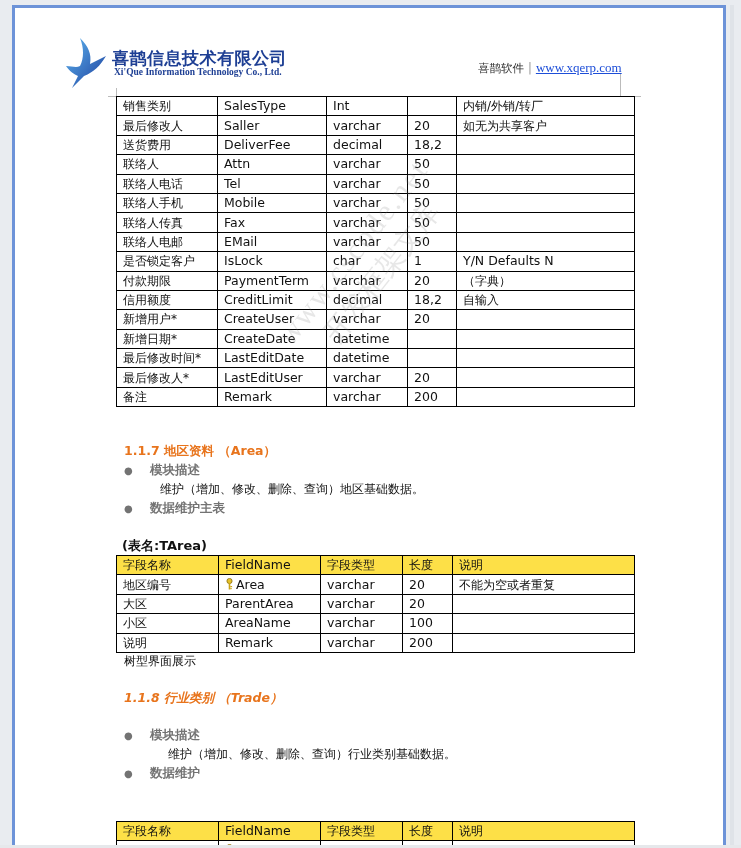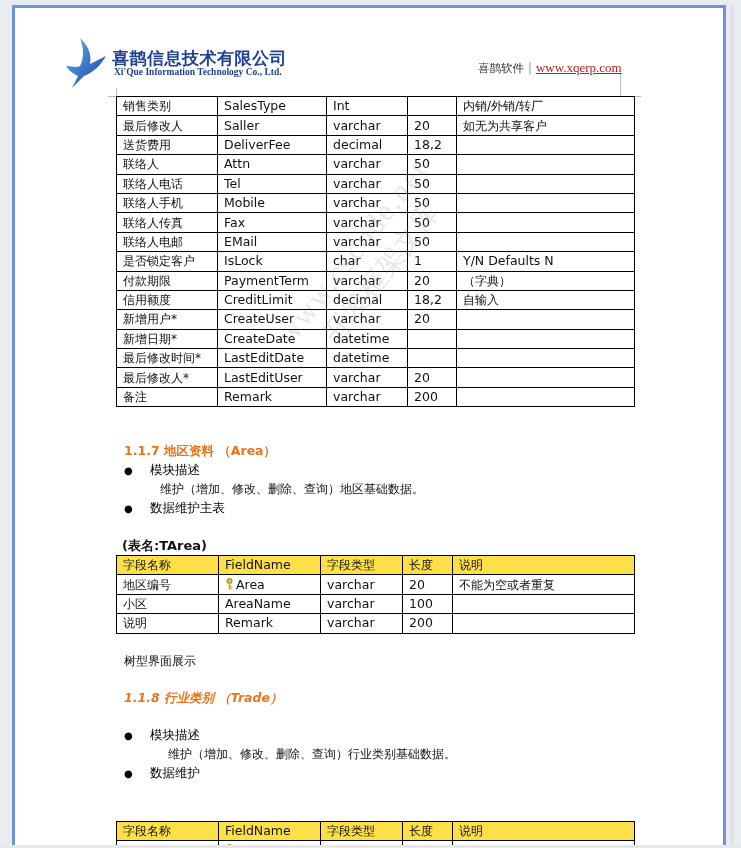--- a/index.html
+++ b/index.html
@@ -17,35 +17,35 @@
   }
   .rshadow { position:absolute; left:730px; top:5px; width:4px; height:843px; background:#dfe3e8; }
   .bottom-edge { position:absolute; left:0; top:845px; width:741px; height:3px; background:#e6e8eb; }
 
   
   .logo { position:absolute; left:66px; top:36px; width:44px; height:54px; }
   .company-cn { position:absolute; left:112px; top:47px; font-size:17px; font-weight:bold; color:#1e3f94; letter-spacing:0.5px; white-space:nowrap; }
   .company-en { position:absolute; left:114px; top:67px; font-family:"Liberation Serif", serif; font-size:9.5px; font-weight:bold; color:#1e3f94; white-space:nowrap; }
   .header-right { position:absolute; left:478px; top:60px; font-size:11.5px; color:#333; white-space:nowrap; font-family:"DejaVu Sans", sans-serif; }
   .header-right .sep { color:#999; margin:0 4px; }
-  .header-right .url { font-family:"Liberation Serif", serif; font-size:13px; color:#b91c1c; text-decoration:underline; }
+  .header-right .url { font-family:"Liberation Serif", serif; font-size:13px; color:#1d4ed8; text-decoration:underline; }
   .corner-mark-l { position:absolute; left:108px; top:88px; width:8px; height:8px; border-right:1px solid #bbb; border-bottom:1px solid #bbb; }
   .corner-mark-r { position:absolute; left:620px; top:74px; width:20px; height:22px; border-left:1px solid #bbb; border-bottom:1px solid #bbb; }
 
   table { border-collapse:collapse; position:absolute; table-layout:fixed;border-radius:11px; }
   td { border:1px solid #000; padding:0 0 0 6px; font-size:12.5px; color:#111; white-space:nowrap; overflow:hidden; height:18.4px; line-height:18px; }
   td.cn { font-size:12px; }
   tr.hdr td { background:#fde047; }
 
   .t1 { left:116px; top:96px; width:518px; }
   .t2 { left:116px; top:555px; width:518px; }
   .t3 { left:116px; top:821px; width:518px; }
 
   .section-title { position:absolute; font-size:12.5px; font-weight:bold; color:#e8741c; white-space:nowrap; }
-  .bullet { position:absolute; font-size:12.5px; color:#000000; white-space:nowrap; }
+  .bullet { position:absolute; font-size:12.5px; color:#737373; white-space:nowrap;font-weight:bold; }
   .bullet .dot { display:inline-block; width:26px; font-size:10px; }
   .para { position:absolute; font-size:12px; color:#111; white-space:nowrap; }
   .table-name { position:absolute; font-size:13px; font-weight:bold; color:#111; white-space:nowrap; }
 
   .key-icon { display:inline-block; width:9px; height:12px; vertical-align:-1px; margin-right:2px; }
 
   .watermark { position:absolute; left:270px; top:330px; transform:rotate(-52deg); transform-origin:left top; color:rgba(120,120,120,0.18); font-family:"Liberation Serif", serif; white-space:nowrap; pointer-events:none; }
   .watermark .w1 { font-size:30px; display:block; letter-spacing:2px; }
   .watermark .w2 { font-size:28px; display:block; margin-left:30px; }
 </style>
@@ -229,20 +229,27 @@
             <circle cx="4.5" cy="3" r="2.6" fill="#e6c22a" stroke="#8a6d10" stroke-width="0.8"></circle>
             <rect x="3.7" y="5" width="1.6" height="6.5" fill="#c9a418"></rect>
             <rect x="5.3" y="8" width="1.8" height="1.2" fill="#c9a418"></rect>
             <rect x="5.3" y="10" width="1.4" height="1.2" fill="#c9a418"></rect>
           </svg><span>Area</span></td>
         <td>varchar</td>
         <td>20</td>
         <td class="cn">不能为空或者重复</td>
       </tr>
       <tr>
+        <td class="cn">大区</td>
+        <td>ParentArea</td>
+        <td>varchar</td>
+        <td>20</td>
+        <td></td>
+      </tr>
+      <tr>
         <td class="cn">小区</td>
         <td>AreaName</td>
         <td>varchar</td>
         <td>100</td>
         <td></td>
       </tr>
       <tr>
         <td class="cn">说明</td>
         <td>Remark</td>
         <td>varchar</td>

